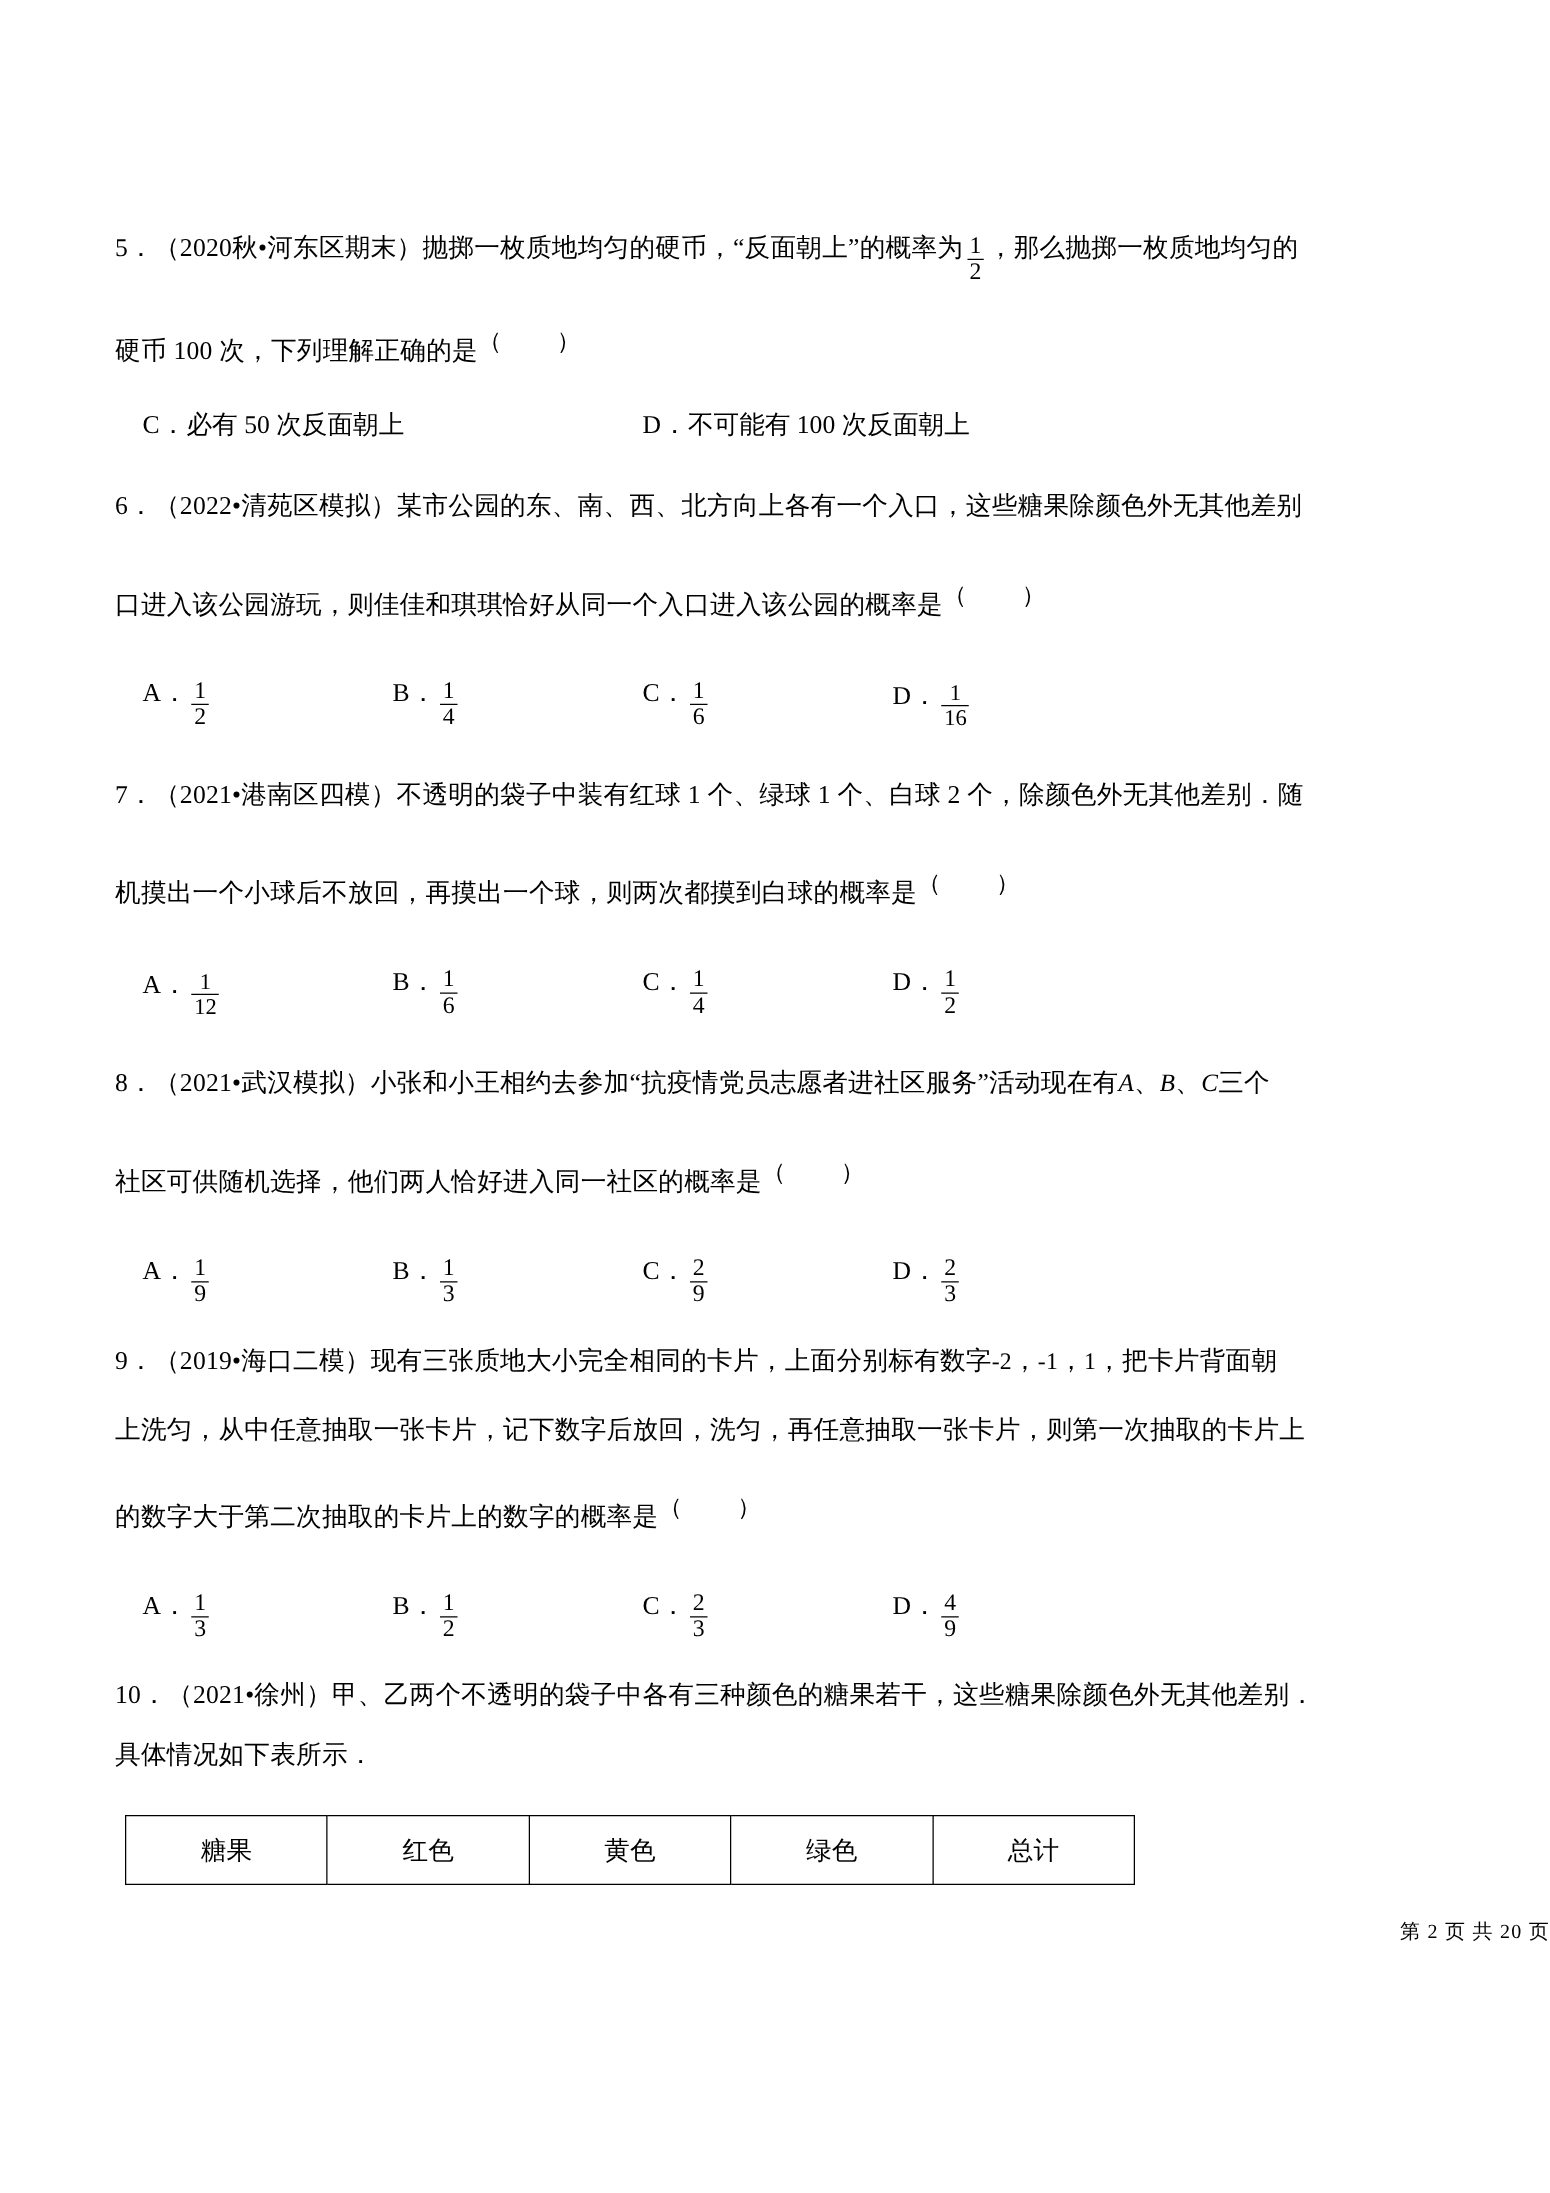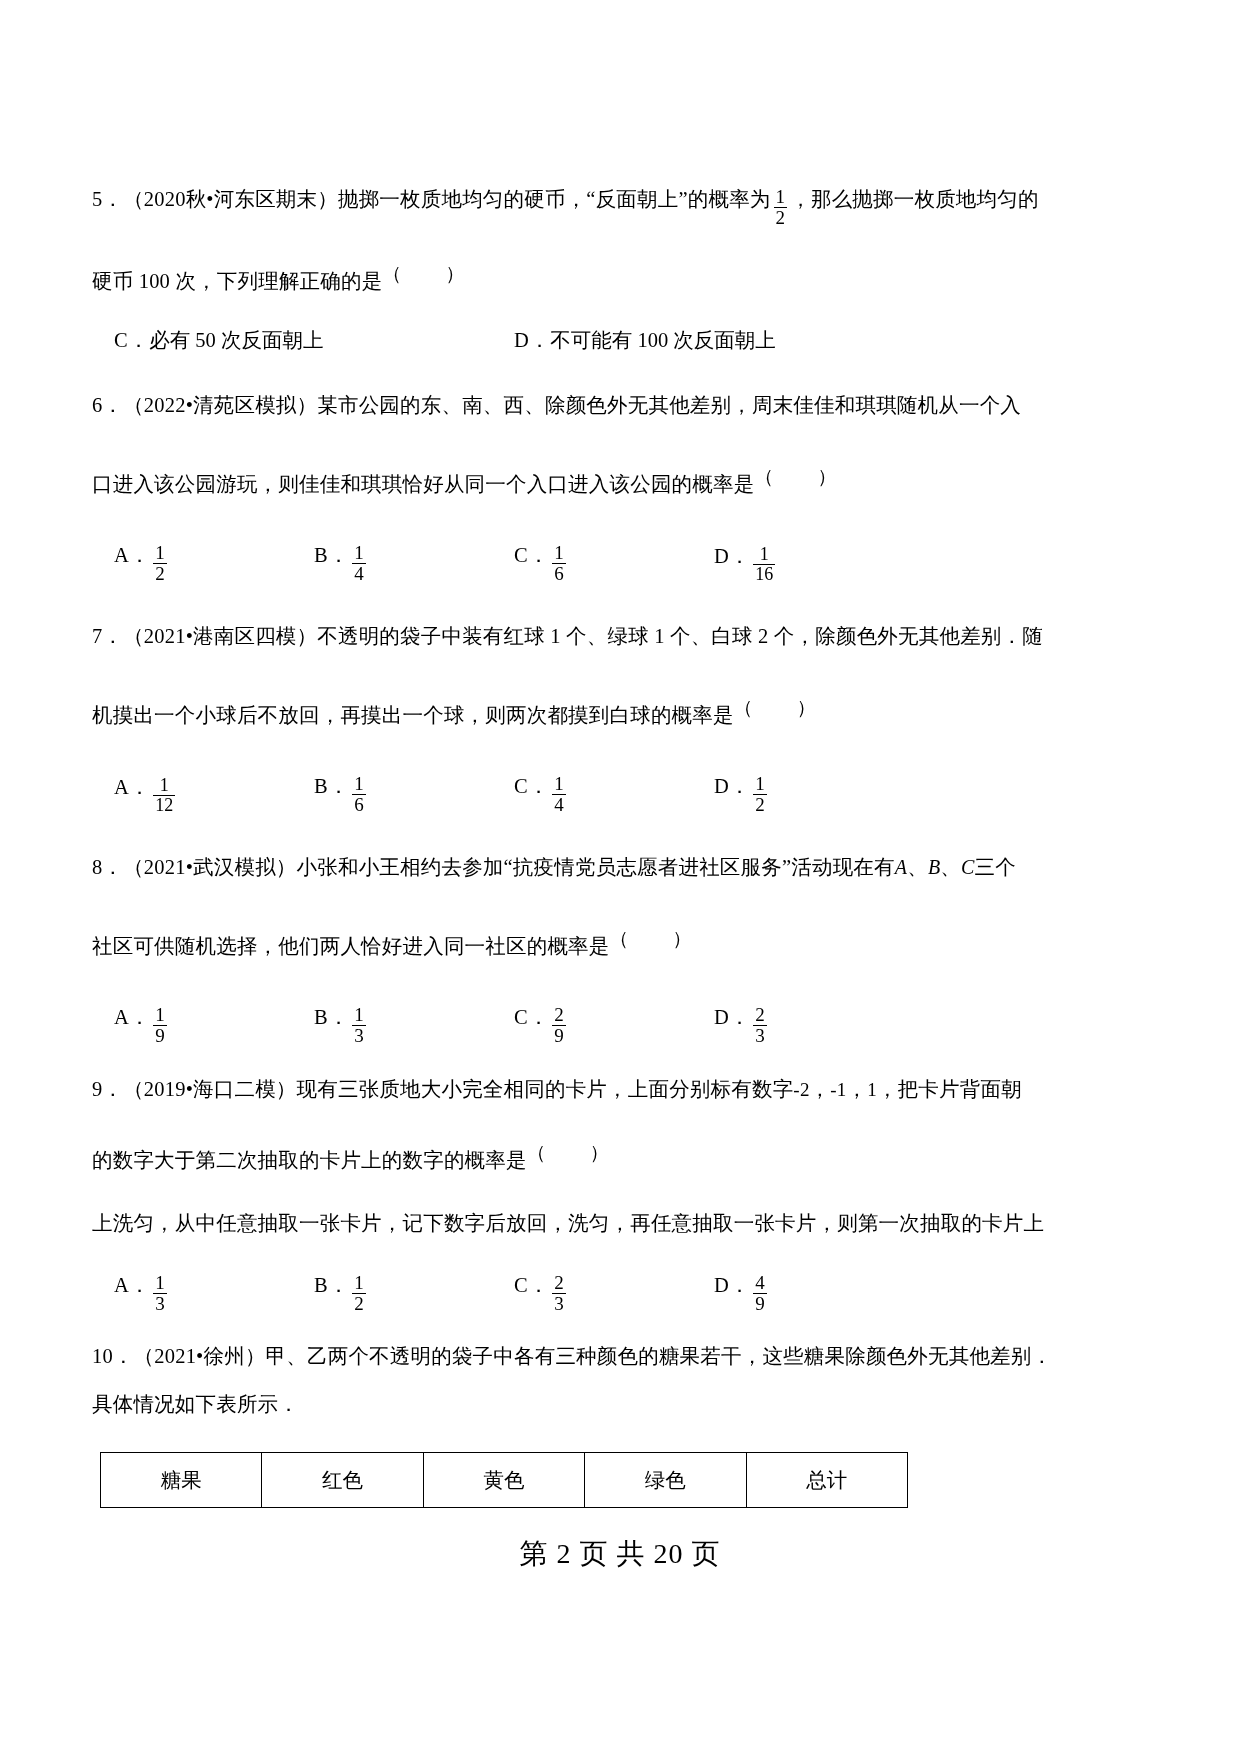--- a/index.html
+++ b/index.html
@@ -130,22 +130,22 @@
     vertical-align: middle;
     font-size: 20.5px;
     font-family: "Liberation Serif", "DejaVu Serif", serif;
   }
 
   .footer {
     position: absolute;
     left: 0;
     top: 1500px;
     width: 1240px;
-    text-align: center;
-    font-size: 28px;
+    text-align: right;
+    font-size: 16px;
     letter-spacing: 1px;
   }
 </style>
 </head>
 <body>
 
 <div class="page">
   <div class="content">
 
     <div class="q">
@@ -159,21 +159,21 @@
         <span>硬币 100 次，下列理解正确的是</span><span class="blank-paren">（<span class="gap"></span>）</span>
       </div>
       <div class="opts text-opts">
         <div class="opt"><span class="opt-label">C．</span><span>必有 50 次反面朝上</span></div>
         <div class="opt"><span class="opt-label">D．</span><span>不可能有 100 次反面朝上</span></div>
       </div>
     </div>
 
     <div class="q">
       <div class="q-line">
-        <span class="q-num">6．</span><span class="src">（2022•清苑区模拟）</span><span>某市公园的东、南、西、除颜色外无其他差别，周末佳佳和琪琪随机从一个入</span>
+        <span class="q-num">6．</span><span class="src">（2022•清苑区模拟）</span><span>某市公园的东、南、西、北方向上各有一个入口，这些糖果除颜色外无其他差别</span>
       </div>
       <div class="q-line">
         <span>口进入该公园游玩，则佳佳和琪琪恰好从同一个入口进入该公园的概率是</span><span class="blank-paren">（<span class="gap"></span>）</span>
       </div>
       <div class="opts frac-opts">
         <div class="opt"><span class="opt-label">A．</span><span class="frac">
               <span class="num">1</span>
               <span class="den">2</span>
             </span></div>
         <div class="opt"><span class="opt-label">B．</span><span class="frac">
@@ -242,25 +242,25 @@
               <span class="num">2</span>
               <span class="den">3</span>
             </span></div>
       </div>
     </div>
 
     <div class="q">
       <div class="q-line" style="line-height:54px">
         <span class="q-num">9．</span><span class="src">（2019•海口二模）</span><span>现有三张质地大小完全相同的卡片，上面分别标有数字</span><span class="sup-neg">-2</span>，<span class="sup-neg">-1</span>，<span class="sup-neg">1</span><span>，把卡片背面朝</span>
       </div>
-      <div class="q-line">
-        <span>的数字大于第二次抽取的卡片上的数字的概率是</span><span class="blank-paren">（<span class="gap"></span>）</span>
-      </div>
       <div class="q-line" style="line-height:54px">
         <span>上洗匀，从中任意抽取一张卡片，记下数字后放回，洗匀，再任意抽取一张卡片，则第一次抽取的卡片上</span>
+      </div>
+      <div class="q-line">
+        <span>的数字大于第二次抽取的卡片上的数字的概率是</span><span class="blank-paren">（<span class="gap"></span>）</span>
       </div>
       <div class="opts frac-opts">
         <div class="opt"><span class="opt-label">A．</span><span class="frac">
               <span class="num">1</span>
               <span class="den">3</span>
             </span></div>
         <div class="opt"><span class="opt-label">B．</span><span class="frac">
               <span class="num">1</span>
               <span class="den">2</span>
             </span></div>

